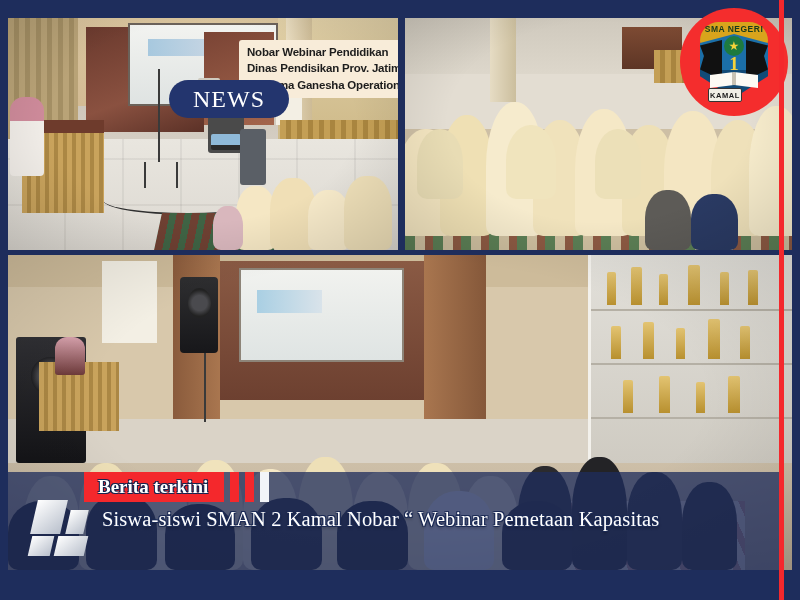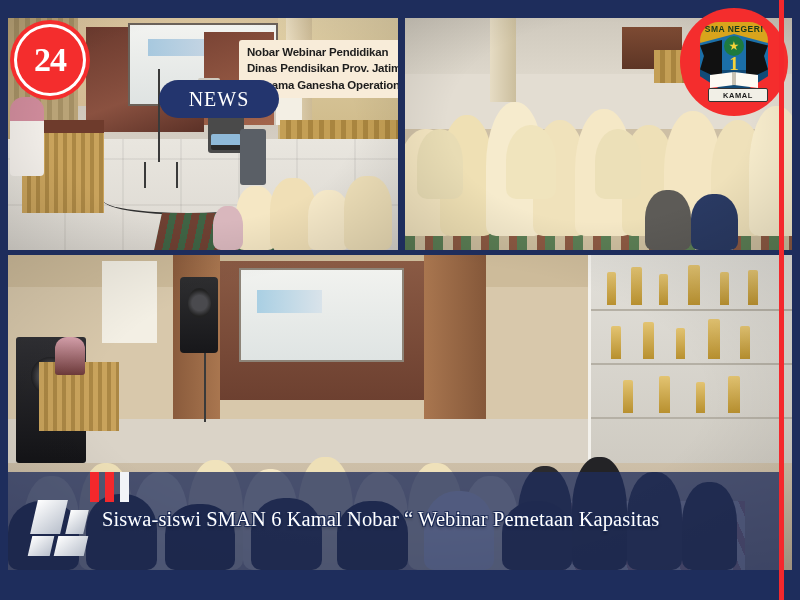--- a/index.html
+++ b/index.html
@@ -160,24 +160,24 @@
     color:#fff; font-size:34px; font-weight:700; letter-spacing:-1px;
     line-height:1;
   }
   .pill-smansaka{
     position:absolute; left:91px; top:36px; width:172px; height:44px;
     background:#f42d2d; border-radius:22px;
     display:flex; align-items:center; justify-content:center;
     color:#fff; font-size:25px; letter-spacing:.6px;
   }
   .pill-news{
-    position:absolute; left:159px; top:80px; width:120px; height:38px;
+    position:absolute; left:169px; top:80px; width:120px; height:38px;
     background:#23356e; border-radius:19px;
     display:flex; align-items:center; justify-content:center;
-    color:#fff; font-size:20px; letter-spacing:1px;
+    color:#fff; font-size:24px; letter-spacing:1px;
   }
 
   
   .logo{
     position:absolute; right:12px; top:8px; width:108px; height:108px;
     border-radius:50%; background:#f42d2d;
     display:flex; align-items:center; justify-content:center;
   }
   .crest{position:relative; width:80px; height:84px;}
   .crest-ribbon{
@@ -196,21 +196,21 @@
   .crest-wingL{left:6px; clip-path:polygon(100% 0,100% 100%,0 74%,18% 40%,0 14%);}
   .crest-wingR{right:6px; clip-path:polygon(0 0,0 100%,100% 74%,82% 40%,100% 14%);}
   .crest-star{position:absolute;left:50%;top:16px;transform:translateX(-50%);
     width:20px;height:20px;border-radius:50%;background:#1d7a3f;
     display:flex;align-items:center;justify-content:center;color:#f5d33a;font-size:12px;}
   .crest-one{position:absolute;left:50%;top:34px;transform:translateX(-50%);
     color:#f3d23b;font-size:19px;font-weight:700;line-height:1;}
   .crest-book{position:absolute;left:16px;top:52px;width:48px;height:16px;
     background:linear-gradient(90deg,#fdfbf4 0 46%,#c9c3b4 46% 54%,#fdfbf4 54% 100%);
     clip-path:polygon(0 18%,50% 0,100% 18%,100% 100%,50% 82%,0 100%);}
-  .crest-base{position:absolute;left:14px;top:68px;width:60px;height:14px;
+  .crest-base{position:absolute;left:14px;top:68px;width:34px;height:14px;
     background:#f1efe6;border:1px solid #333;border-radius:2px;
     color:#1b1b1b;font-size:7.5px;font-weight:700;letter-spacing:.6px;
     display:flex;align-items:center;justify-content:center;
     font-family:"Liberation Sans", sans-serif;}
 
   
   .banner{
     position:absolute; left:8px; right:16px; bottom:30px; height:98px;
     background:rgba(30,45,92,.76);
   }
@@ -373,21 +373,20 @@
         <div class="c-stud" style="left:20%;bottom:0;width:9%;height:21%;background:#1b1b1e;"></div>
         <div class="c-stud" style="left:31%;bottom:0;width:9%;height:23%;background:#26262a;"></div>
         <div class="c-stud" style="left:42%;bottom:0;width:9%;height:22%;background:#1f1f22;"></div>
         <div class="c-stud" style="left:53%;bottom:0;width:9%;height:25%;background:#f0efee;"></div>
         <div class="c-stud" style="left:63%;bottom:0;width:9%;height:22%;background:#24242a;"></div>
         <div class="vig"></div>
       </div>
     </div>
   </div>
 
-  <div class="badge24">24</div>
   <div class="pill-news">NEWS</div>
 
   <div class="logo">
     <div class="crest">
       <div class="crest-ribbon">SMA NEGERI</div>
       <div class="crest-shield"></div>
       <div class="crest-wingL"></div>
       <div class="crest-wingR"></div>
       <div class="crest-star">★</div>
       <div class="crest-one">1</div>
@@ -398,27 +397,28 @@
 
   <div class="banner">
     <div class="banner-icon">
       <span class="tile t1"></span>
         <span class="tile t2"></span>
       <span class="tile t3"></span>
         <span class="tile t4"></span>
     </div>
 
     <div class="tag-wrap">
+      <div class="tag-red">Berita terkini</div>
       <span class="bar-gap"></span>
       <span class="bar bar-red"></span>
       <span class="bar-gap"></span>
       <span class="bar bar-red"></span>
       <span class="bar-gap"></span>
       <span class="bar bar-white"></span>
     </div>
 
     <div class="headline">
-      <div>Siswa-siswi SMAN 6 Kamal Nobar “ Webinar Pemetaan Kapasitas</div>
+      <div>Siswa-siswi SMAN 2 Kamal Nobar “ Webinar Pemetaan Kapasitas</div>
     </div>
   </div>
 
   <div class="edge-red"></div>
 </div>
 
 </body></html>

